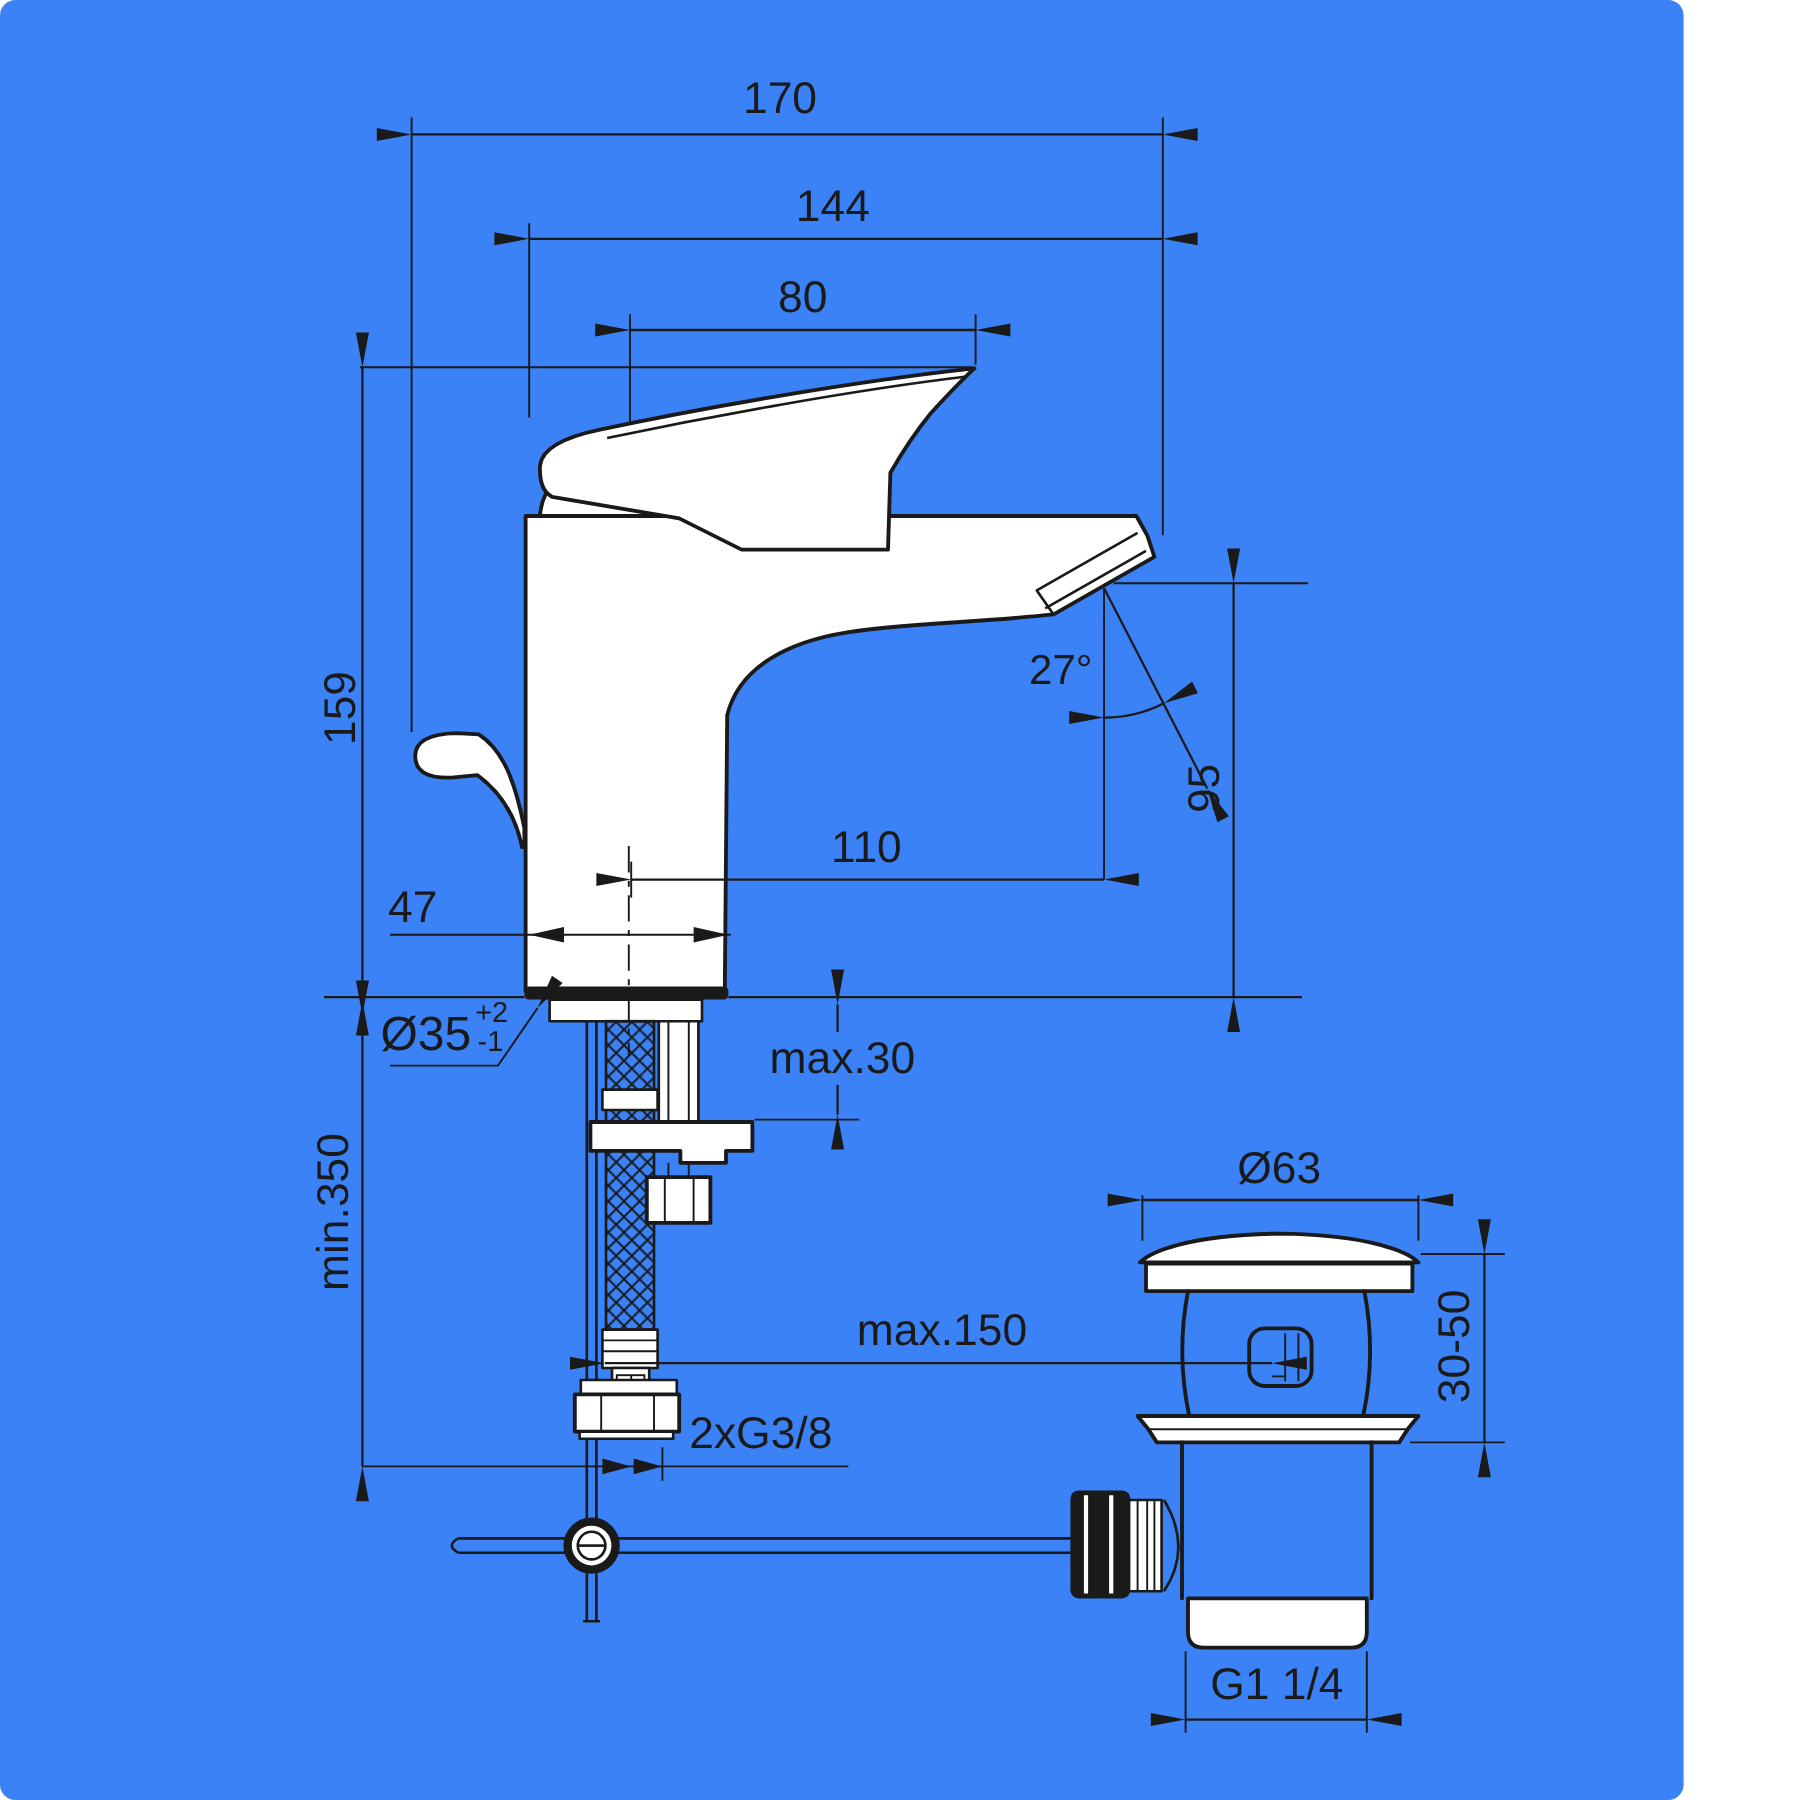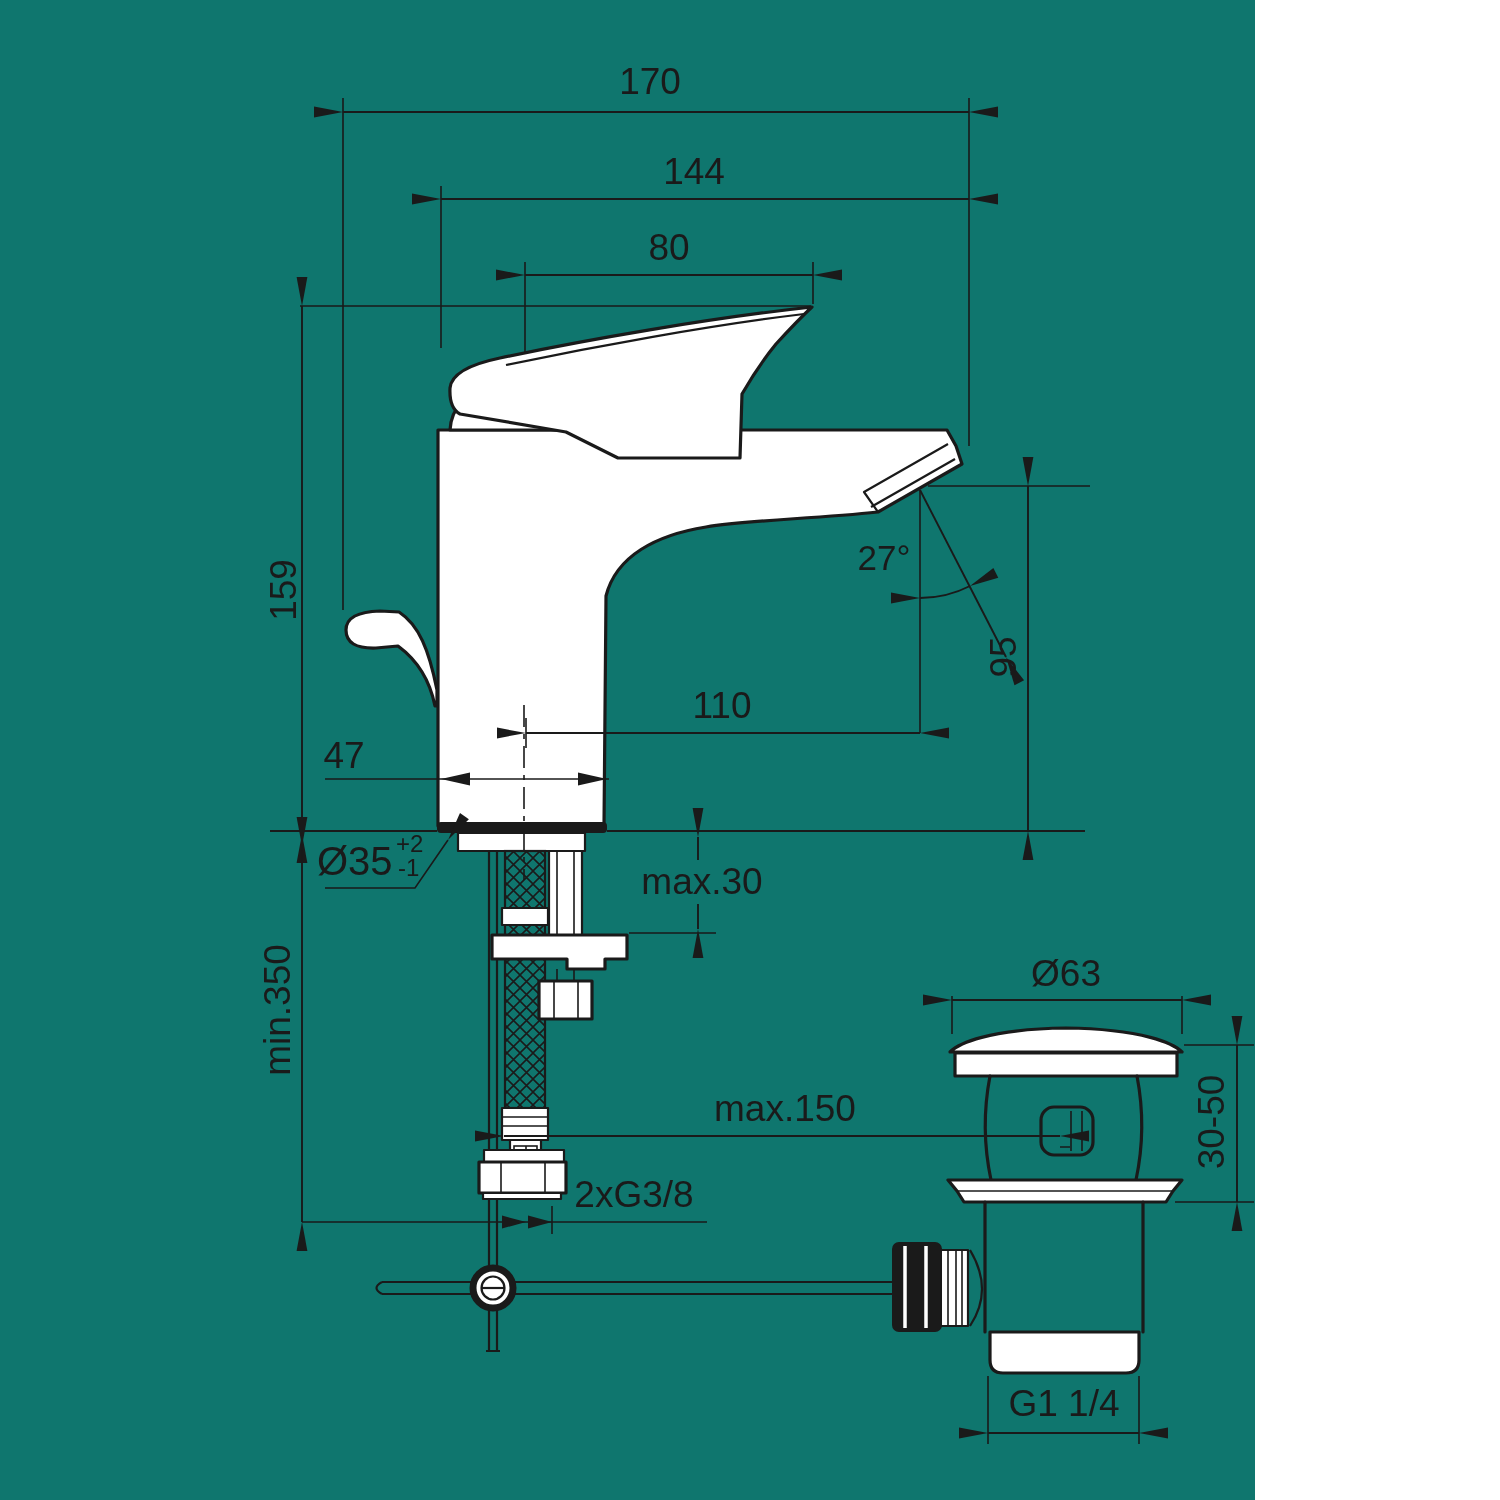--- a/index.html
+++ b/index.html
@@ -1,16 +1,16 @@
 <!DOCTYPE html>
 <html><head>
 <meta charset="utf-8">
 <style>
   html,body{margin:0;padding:0;background:#fff;}
-  .stage{width:1255px;height:1500px;background:#0f766e;position:relative;overflow:hidden;}
+  .stage{width:1403px;height:1500px;background:#3b82f6;position:relative;overflow:hidden;border-radius:13px;}
   svg{display:block}
   text{font-family:"Liberation Sans","DejaVu Sans",sans-serif;fill:#1a1a1a;}
   .t-dim{font-size:37px;}
   .t-sm{font-size:35px;}
   .t-big{font-size:40px;}
   .t-tol{font-size:24px;}
   .part{fill:none;stroke:#1a1a1a;stroke-width:3.2;stroke-linejoin:round;stroke-linecap:round;}
   .partf{fill:#ffffff;stroke:#1a1a1a;stroke-width:3.2;stroke-linejoin:round;}
   .part2{fill:none;stroke:#1a1a1a;stroke-width:2.2;stroke-linejoin:round;}
   .part2f{fill:#ffffff;stroke:#1a1a1a;stroke-width:2.2;stroke-linejoin:round;}

